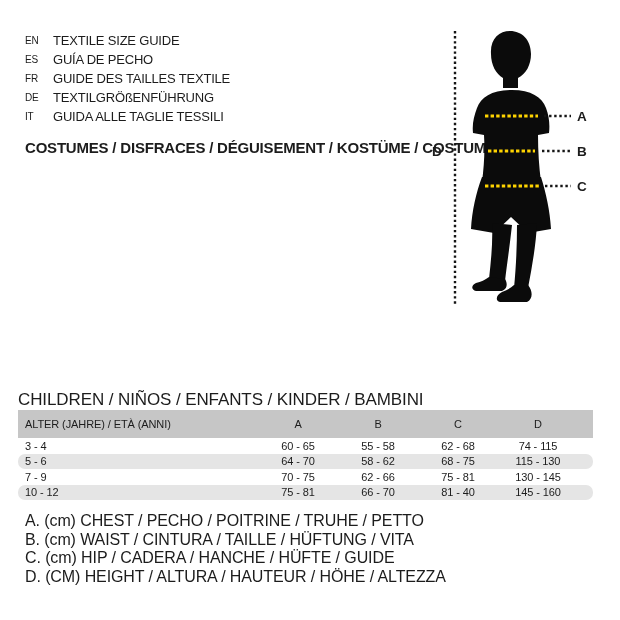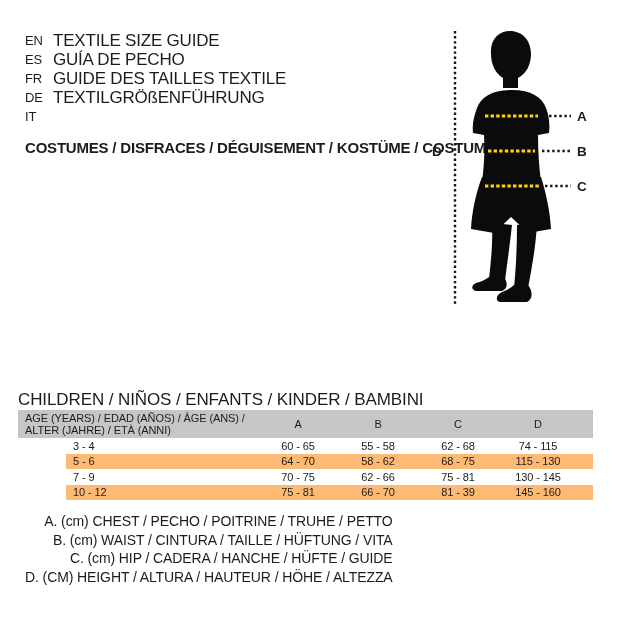--- a/index.html
+++ b/index.html
@@ -10,49 +10,49 @@
     font-family: "Liberation Sans", sans-serif;
     color: #1c1c1c;
     overflow: hidden;
     width: 620px; height: 620px;
   }
   .abs { position: absolute; }
 
   
   .lang-list { left: 25px; top: 31px; }
   .lang-row { display: flex; height: 19px; align-items: center; letter-spacing: -0.2px; }
-  .lang-code { width: 28px; font-size: 13px; }
-  .lang-label { font-size: 17px; white-space: nowrap; }
+  .lang-code { width: 28px; font-size: 10px; }
+  .lang-label { font-size: 13px; white-space: nowrap; }
 
   
   .category-line {
     left: 25px; top: 139px;
     font-size: 15px; font-weight: bold; letter-spacing: -0.2px; white-space: nowrap; text-align: center;
   }
 
   
   .diagram { left: 423px; top: 18px; width: 182px; height: 298px; }
   .diagram svg { display: block; }
 
   
   .table-title { left: 18px; top: 390px; font-size: 17px; letter-spacing: -0.1px; }
   .size-table { left: 18px; top: 410px; width: 575px; font-size: 11px; letter-spacing: -0.1px; }
   .thead {
     background: #c6c6c6;
     display: flex; align-items: center;
     min-height: 28px; padding-right: 15px;
   }
-  .trow { display: flex; align-items: center; height: 15.5px; padding-right: 15px; margin-left: 48px; }
-  .trow.alt { background: #fdba74; }
+  .trow { display: flex; align-items: center; height: 15.5px; padding-right: 15px; }
+  .trow.alt { background: #e5e5e5; border-radius: 7px; }
   .cell-age { flex: 1; padding-left: 7px; line-height: 12.5px; }
   .cell-val { width: 80px; text-align: center; }
 
   
   .legend { left: 25px; top: 512px; }
-  .legend-line { font-size: 14px; line-height: 18.6px; letter-spacing: -0.1px; white-space: nowrap; text-align: right; }
+  .legend-line { font-size: 16px; line-height: 18.6px; letter-spacing: -0.1px; white-space: nowrap; }
 </style>
 </head>
 <body>
 
 <div class="abs lang-list">
   <div class="lang-row">
     <span class="lang-code">EN</span>
     <span class="lang-label">TEXTILE SIZE GUIDE</span>
   </div>
   <div class="lang-row">
@@ -62,20 +62,21 @@
   <div class="lang-row">
     <span class="lang-code">FR</span>
     <span class="lang-label">GUIDE DES TAILLES TEXTILE</span>
   </div>
   <div class="lang-row">
     <span class="lang-code">DE</span>
     <span class="lang-label">TEXTILGRÖßENFÜHRUNG</span>
   </div>
   <div class="lang-row">
     <span class="lang-code">IT</span>
+    <span class="lang-label">GUIDA ALLE TAGLIE TESSILI</span>
   </div>
 </div>
 
 <div class="abs category-line">COSTUMES / DISFRACES / DÉGUISEMENT / KOSTÜME / COSTUMI</div>
 
 <div class="abs diagram">
   <svg width="182" height="298" viewBox="0 0 182 298" xmlns="http://www.w3.org/2000/svg">
 
     <g fill="#0b0b0b">
 
@@ -110,21 +111,20 @@
     <text x="154" y="173" font-family="Liberation Sans, sans-serif" font-size="13.5" font-weight="bold" fill="#1c1c1c">C</text>
     <text x="9" y="138" font-family="Liberation Sans, sans-serif" font-size="13.5" font-weight="bold" fill="#1c1c1c">D</text>
   </svg>
 </div>
 
 <div class="abs table-title">CHILDREN / NIÑOS / ENFANTS / KINDER / BAMBINI</div>
 
 <div class="abs size-table">
   <div class="thead">
     <div class="cell-age">
-      <div>AGE (YEARS) / EDAD (AÑOS) / ÂGE (ANS) /</div>
       <div>ALTER (JAHRE) / ETÀ (ANNI)</div>
     </div>
     <div class="cell-val">A</div>
     <div class="cell-val">B</div>
     <div class="cell-val">C</div>
     <div class="cell-val">D</div>
   </div>
 
   <div class="trow">
     <div class="cell-age">3 - 4</div>
@@ -144,21 +144,21 @@
     <div class="cell-age">7 - 9</div>
     <div class="cell-val">70 - 75</div>
     <div class="cell-val">62 - 66</div>
     <div class="cell-val">75 - 81</div>
     <div class="cell-val">130 - 145</div>
   </div>
   <div class="trow alt">
     <div class="cell-age">10 - 12</div>
     <div class="cell-val">75 - 81</div>
     <div class="cell-val">66 - 70</div>
-    <div class="cell-val">81 - 39</div>
+    <div class="cell-val">81 - 40</div>
     <div class="cell-val">145 - 160</div>
   </div>
 </div>
 
 <div class="abs legend">
   <div class="legend-line">A. (cm) CHEST / PECHO / POITRINE / TRUHE / PETTO</div>
   <div class="legend-line">B. (cm) WAIST / CINTURA / TAILLE / HÜFTUNG / VITA</div>
   <div class="legend-line">C. (cm) HIP / CADERA / HANCHE / HÜFTE / GUIDE</div>
   <div class="legend-line">D. (CM) HEIGHT / ALTURA / HAUTEUR / HÖHE / ALTEZZA</div>
 </div>

